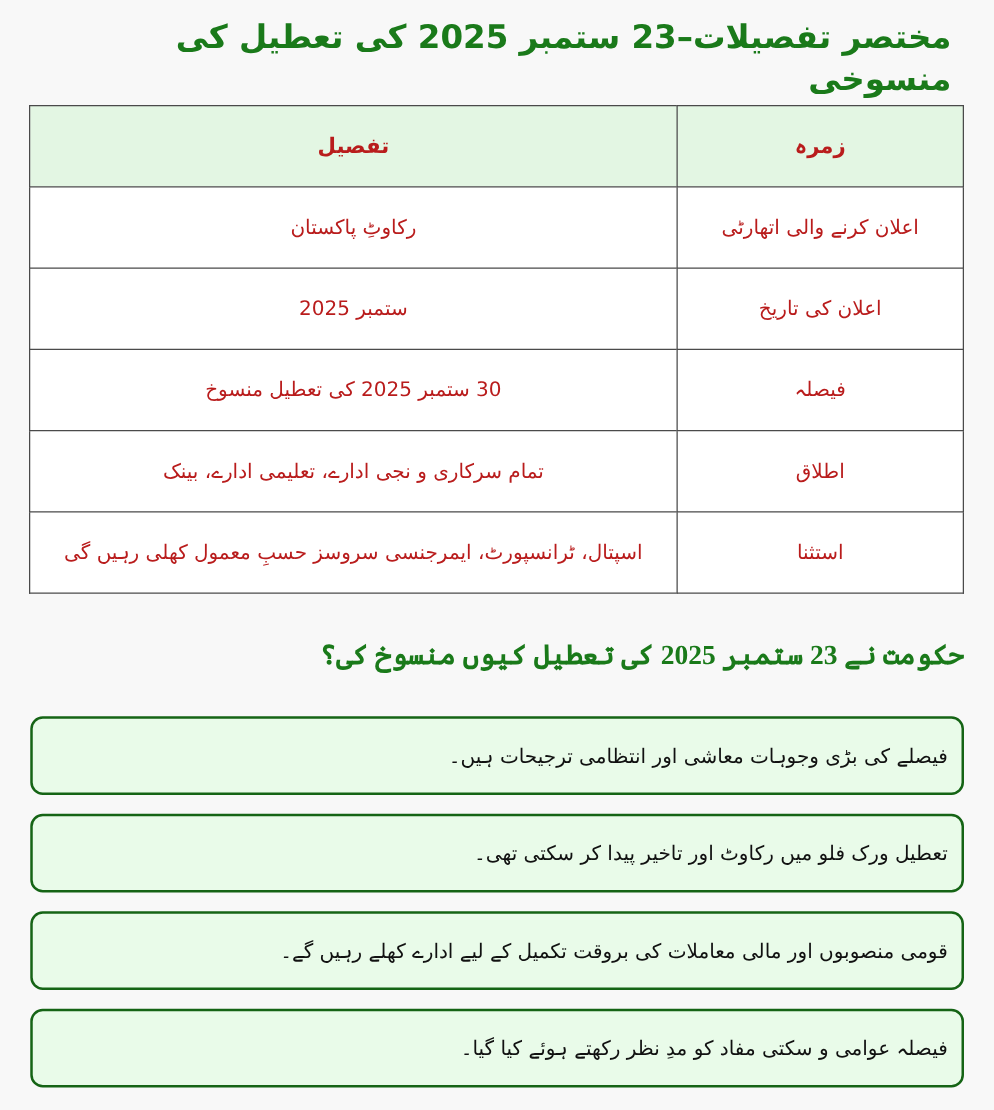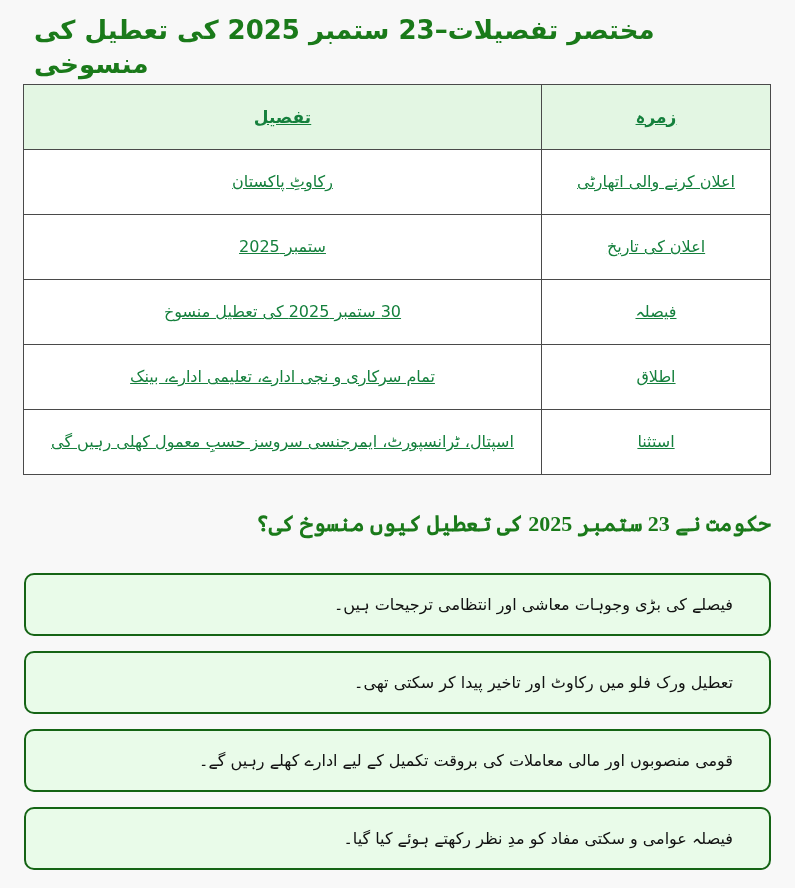--- a/index.html
+++ b/index.html
@@ -10,43 +10,42 @@
     direction: rtl;
   }
   .page {
     width: 795px;
     height: 888px;
     padding: 10px 24px 8px 24px;
     overflow: hidden;
   }
   .title {
     color: var(--green, #1a7a1a);
-    text-align: left;
+    text-align: right;
     font-weight: bold;
     font-size: 26px;
     line-height: 1.3;
     min-height: 72px;
     padding: 4px 10px 2px 10px;
   }
   table.info-table {
     width: 747px;
     border-collapse: collapse;
     background: #ffffff;
     table-layout: fixed;
   }
   table.info-table th,
   table.info-table td {
     border: 1px solid var(--table-border, #4a4a4a);
     height: 65px;
     text-align: center;
     vertical-align: middle;
     padding: 4px 10px;
     font-size: 16px;
-    color: #15803d;
-    text-decoration: underline;
+    color: #b91c1c;
   }
   table.info-table th {
     background: var(--header-bg, #e3f6e3);
     font-weight: bold;
     font-size: 17px;
   }
   col.cat-col { width: 229px; }
   col.det-col { width: 518px; }
   .subheading {
     color: var(--green, #1a7a1a);
@@ -61,21 +60,21 @@
   .reason-box {
     width: 747px;
     height: 63px;
     margin-top: 15px;
     background: var(--box-bg, #e9fbe9);
     border: 2px solid var(--box-border, #156415);
     border-radius: 10px;
     display: flex;
     align-items: center;
     justify-content: flex-start;
-    padding: 4px 36px;
+    padding: 4px 11px;
     font-size: 16px;
     color: #111111;
   }
   .reason-box:first-of-type { margin-top: 24px; }
 </style>
 </head>
 <body>
 
 <div class="page">
 

